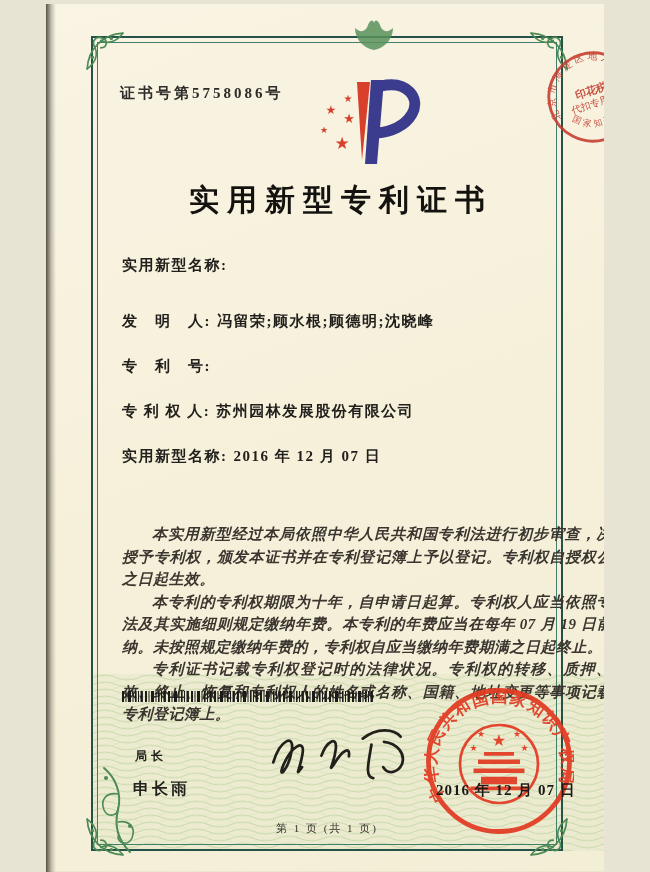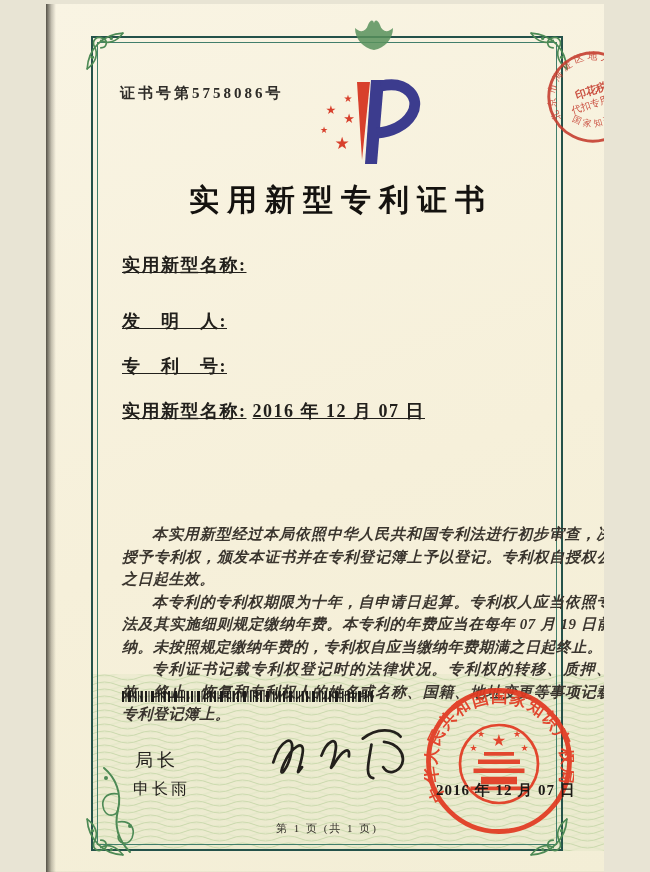--- a/index.html
+++ b/index.html
@@ -14,31 +14,31 @@
     background:linear-gradient(to right,rgba(45,42,34,.8),rgba(45,42,34,.25) 55%,transparent);z-index:9;pointer-events:none;}
   .page::after{content:"";position:absolute;left:0;right:0;bottom:0;height:5px;
     background:linear-gradient(to top,rgba(60,55,40,.45),transparent);z-index:9;pointer-events:none;}
   .frame-outer{position:absolute;left:45px;top:32px;right:41px;bottom:25px;border:2px solid #24524a;}
   .frame-inner{position:absolute;left:51px;top:38px;right:47px;bottom:31px;border:1px solid #417e6b;}
   .abs{position:absolute;}
   .cert-number{left:74px;top:80px;font-size:15px;letter-spacing:3px;color:#2e2c28;font-weight:bold;}
   .title{left:45px;right:41px;top:176px;text-align:center;font-size:30px;font-weight:bold;
     letter-spacing:8px;color:#14120f;padding-left:28px;}
   .fields{left:76px;top:250px;width:480px;}
-  .field-row{display:flex;align-items:baseline;font-size:18px;font-weight:bold;
-    color:#22201c;letter-spacing:1.5px;margin-bottom:23px;line-height:22px;text-decoration:underline;}
+  .field-row{display:flex;align-items:baseline;font-size:15px;font-weight:bold;
+    color:#22201c;letter-spacing:1.5px;margin-bottom:23px;line-height:22px;}
   .field-row:first-child{margin-bottom:34px;}
   .flabel{white-space:pre;margin-right:6px;}
   .body-text{left:76px;top:519px;width:506px;font-size:15px;line-height:22.5px;
     color:#3a352e;font-style:italic;font-weight:bold;}
   .body-text p{margin:0;text-indent:2em;text-align:justify;letter-spacing:.5px;}
   .guilloche{left:47px;top:670px;right:43px;height:177px;z-index:0;background:rgba(208,222,180,.22);}
   .barcode{left:76px;top:687px;z-index:2;}
-  .director-title{left:89px;top:744px;font-size:18px;color:#23211d;letter-spacing:4px;z-index:2;font-weight:normal;}
-  .director-name{left:87px;top:775px;font-size:16px;color:#23211d;letter-spacing:3px;z-index:2;font-weight:normal;}
+  .director-title{left:89px;top:744px;font-size:12px;color:#23211d;letter-spacing:4px;z-index:2;font-weight:bold;}
+  .director-name{left:87px;top:775px;font-size:16px;color:#23211d;letter-spacing:3px;z-index:2;font-weight:bold;}
   .signature{left:208px;top:716px;z-index:3;transform:rotate(-3deg);}
   .seal{left:378px;top:682px;z-index:3;opacity:.93;}
   .seal-date{left:390px;top:777px;z-index:5;font-size:15px;color:#1c1a17;letter-spacing:1px;font-weight:bold;}
   .tax-stamp{left:498px;top:44px;transform:rotate(-18deg);opacity:.88;z-index:2;}
   .footer{left:45px;right:41px;top:817px;text-align:center;font-size:11px;
     color:#35322c;letter-spacing:2px;z-index:2;}
   .flourish{z-index:2;}
   svg text{font-family:"Liberation Serif","DejaVu Serif",serif;}
 </style>
 </head>
@@ -153,23 +153,28 @@
   </svg>
 
   <div class="abs title">实用新型专利证书</div>
 
   <div class="abs fields">
     <div class="field-row">
       <span class="flabel">实用新型名称:</span>
     </div>
     <div class="field-row">
       <span class="flabel">发　明　人:</span>
+      <span class="fvalue">冯留荣;顾水根;顾德明;沈晓峰</span>
     </div>
     <div class="field-row">
       <span class="flabel">专　利　号:</span>
+    </div>
+    <div class="field-row">
+      <span class="flabel">专 利 权 人:</span>
+      <span class="fvalue">苏州园林发展股份有限公司</span>
     </div>
     <div class="field-row">
       <span class="flabel">实用新型名称:</span>
       <span class="fvalue">2016 年 12 月 07 日</span>
     </div>
   </div>
 
   <div class="abs body-text">
     <p>本实用新型经过本局依照中华人民共和国专利法进行初步审查，决定授予专利权，颁发本证书并在专利登记簿上予以登记。专利权自授权公告之日起生效。</p>
     <p>本专利的专利权期限为十年，自申请日起算。专利权人应当依照专利法及其实施细则规定缴纳年费。本专利的年费应当在每年 07 月 19 日前缴纳。未按照规定缴纳年费的，专利权自应当缴纳年费期满之日起终止。</p>

